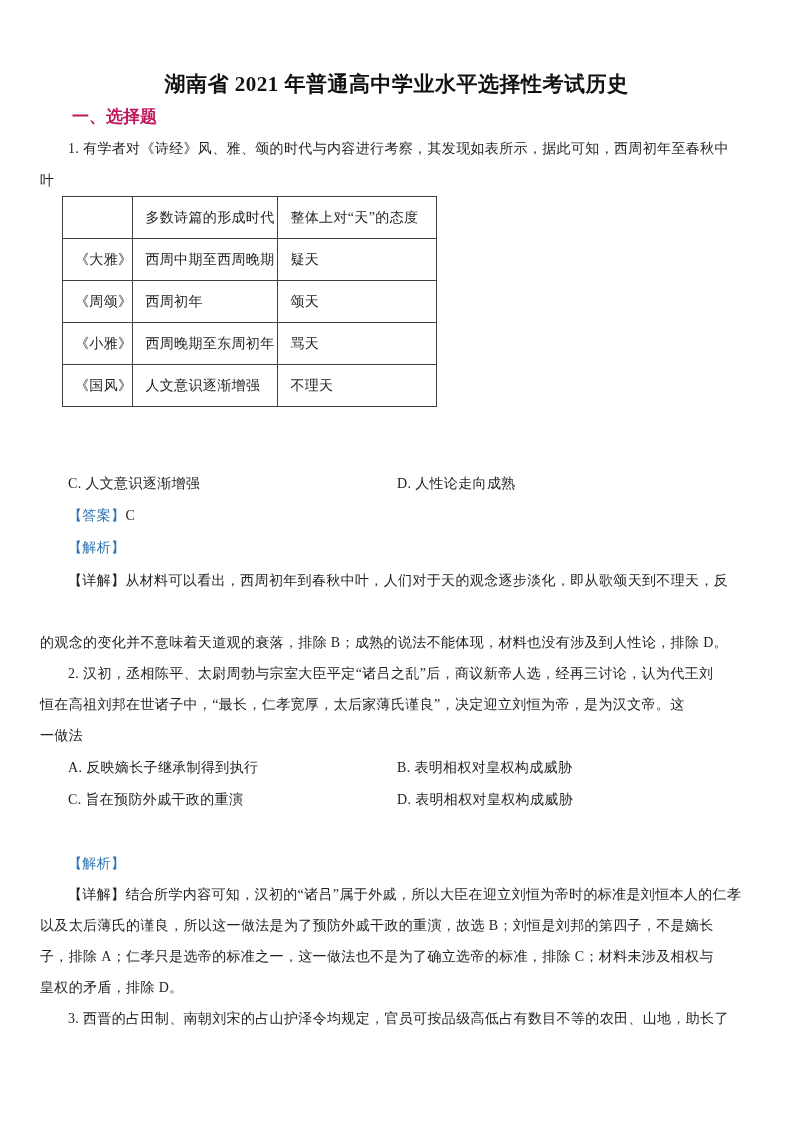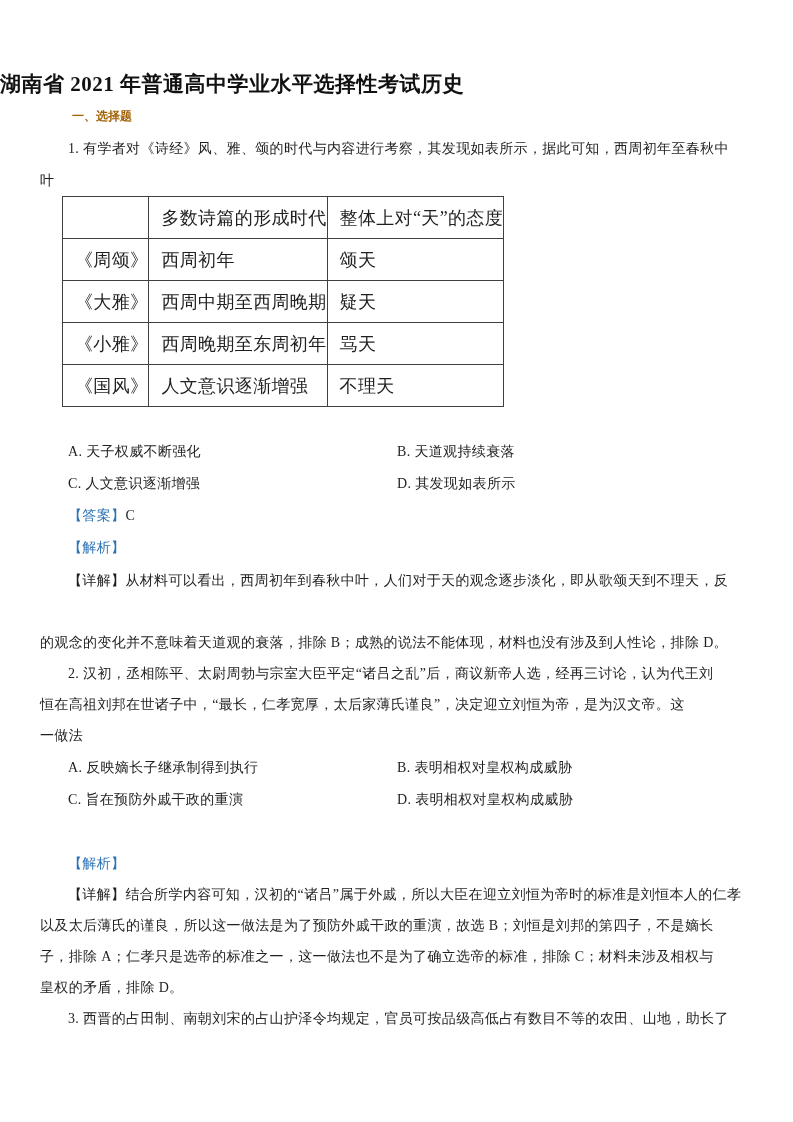--- a/index.html
+++ b/index.html
@@ -11,33 +11,34 @@
     font-family: "Liberation Serif", "DejaVu Serif", serif;
     color: #1f1f1f;
     overflow: hidden;
   }
   .title {
     position: absolute;
     top: 70px;
     left: 0;
     width: 793px;
     margin: 0;
+    text-align: center;
     font-size: 21px;
     font-weight: bold;
     letter-spacing: 0.5px;
     color: #111111;
   }
   .heading {
     position: absolute;
     left: 72px;
-    font-size: 12px;
+    font-size: 17px;
     font-weight: bold;
     line-height: 19px;
     white-space: nowrap;
-    color: #a16207;
+    color: #be185d;
   }
   .line {
     position: absolute;
     left: 40px;
     width: 720px;
     font-size: 14px;
     line-height: 17px;
     letter-spacing: 0.35px;
     white-space: nowrap;
     color: #1f1f1f;
@@ -45,21 +46,21 @@
   .ind { left: 68px; }
   .blue { color: #2e74b5; margin-top: 20px; }
   .optrow { left: 68px; }
   .opt-right { position: absolute; left: 329px; top: 0; }
   .exam-table {
     position: absolute;
     left: 62px;
     top: 196px;
     border-collapse: collapse;
     table-layout: fixed;
-    font-size: 18px;
+    font-size: 14px;
     letter-spacing: 0.35px;
     color: #1f1f1f;
   }
   .exam-table td {
     border: 1px solid #404040;
     height: 41px;
     padding: 0 0 0 12px;
     vertical-align: middle;
     white-space: nowrap;
     overflow: hidden;
@@ -81,49 +82,45 @@
   <div class="line" style="top:172px">叶</div>
 
   <table class="exam-table">
     <tbody>
       <tr>
         <td class="c1"></td>
         <td class="c2">多数诗篇的形成时代</td>
         <td class="c3">整体上对“天”的态度</td>
       </tr>
       <tr>
+        <td>《大雅》</td>
+        <td>西周中期至西周晚期</td>
+        <td>疑天</td>
+      </tr>
+      <tr>
         <td>《周颂》</td>
         <td>西周初年</td>
         <td>颂天</td>
-      </tr>
-      <tr>
-        <td>《大雅》</td>
-        <td>西周中期至西周晚期</td>
-        <td>疑天</td>
       </tr>
       <tr>
         <td>《小雅》</td>
         <td>西周晚期至东周初年</td>
         <td>骂天</td>
       </tr>
       <tr>
         <td>《国风》</td>
         <td>人文意识逐渐增强</td>
         <td>不理天</td>
       </tr>
     </tbody>
   </table>
 
-  <div class="line optrow" style="top:443px">
-    <span>A. 天子权威不断强化</span>
-    <span class="opt-right">B. 天道观持续衰落</span>
-  </div>
   <div class="line optrow" style="top:475px">
     <span>C. 人文意识逐渐增强</span>
-    <span class="opt-right">D. 其发现如表所示</span>
+    <span class="opt-right">D. 人性论走向成熟</span>
   </div>
 
   <div class="line ind" style="top:507px">
     <span class="blue">【答案】</span><span>C</span>
   </div>
   <div class="line ind" style="top:539px">
     <span class="blue">【解析】</span>
   </div>
   <div class="line ind" style="top:572px">【详解】从材料可以看出，西周初年到春秋中叶，人们对于天的观念逐步淡化，即从歌颂天到不理天，反</div>
   <div class="line" style="top:634px">的观念的变化并不意味着天道观的衰落，排除 B；成熟的说法不能体现，材料也没有涉及到人性论，排除 D。</div>

